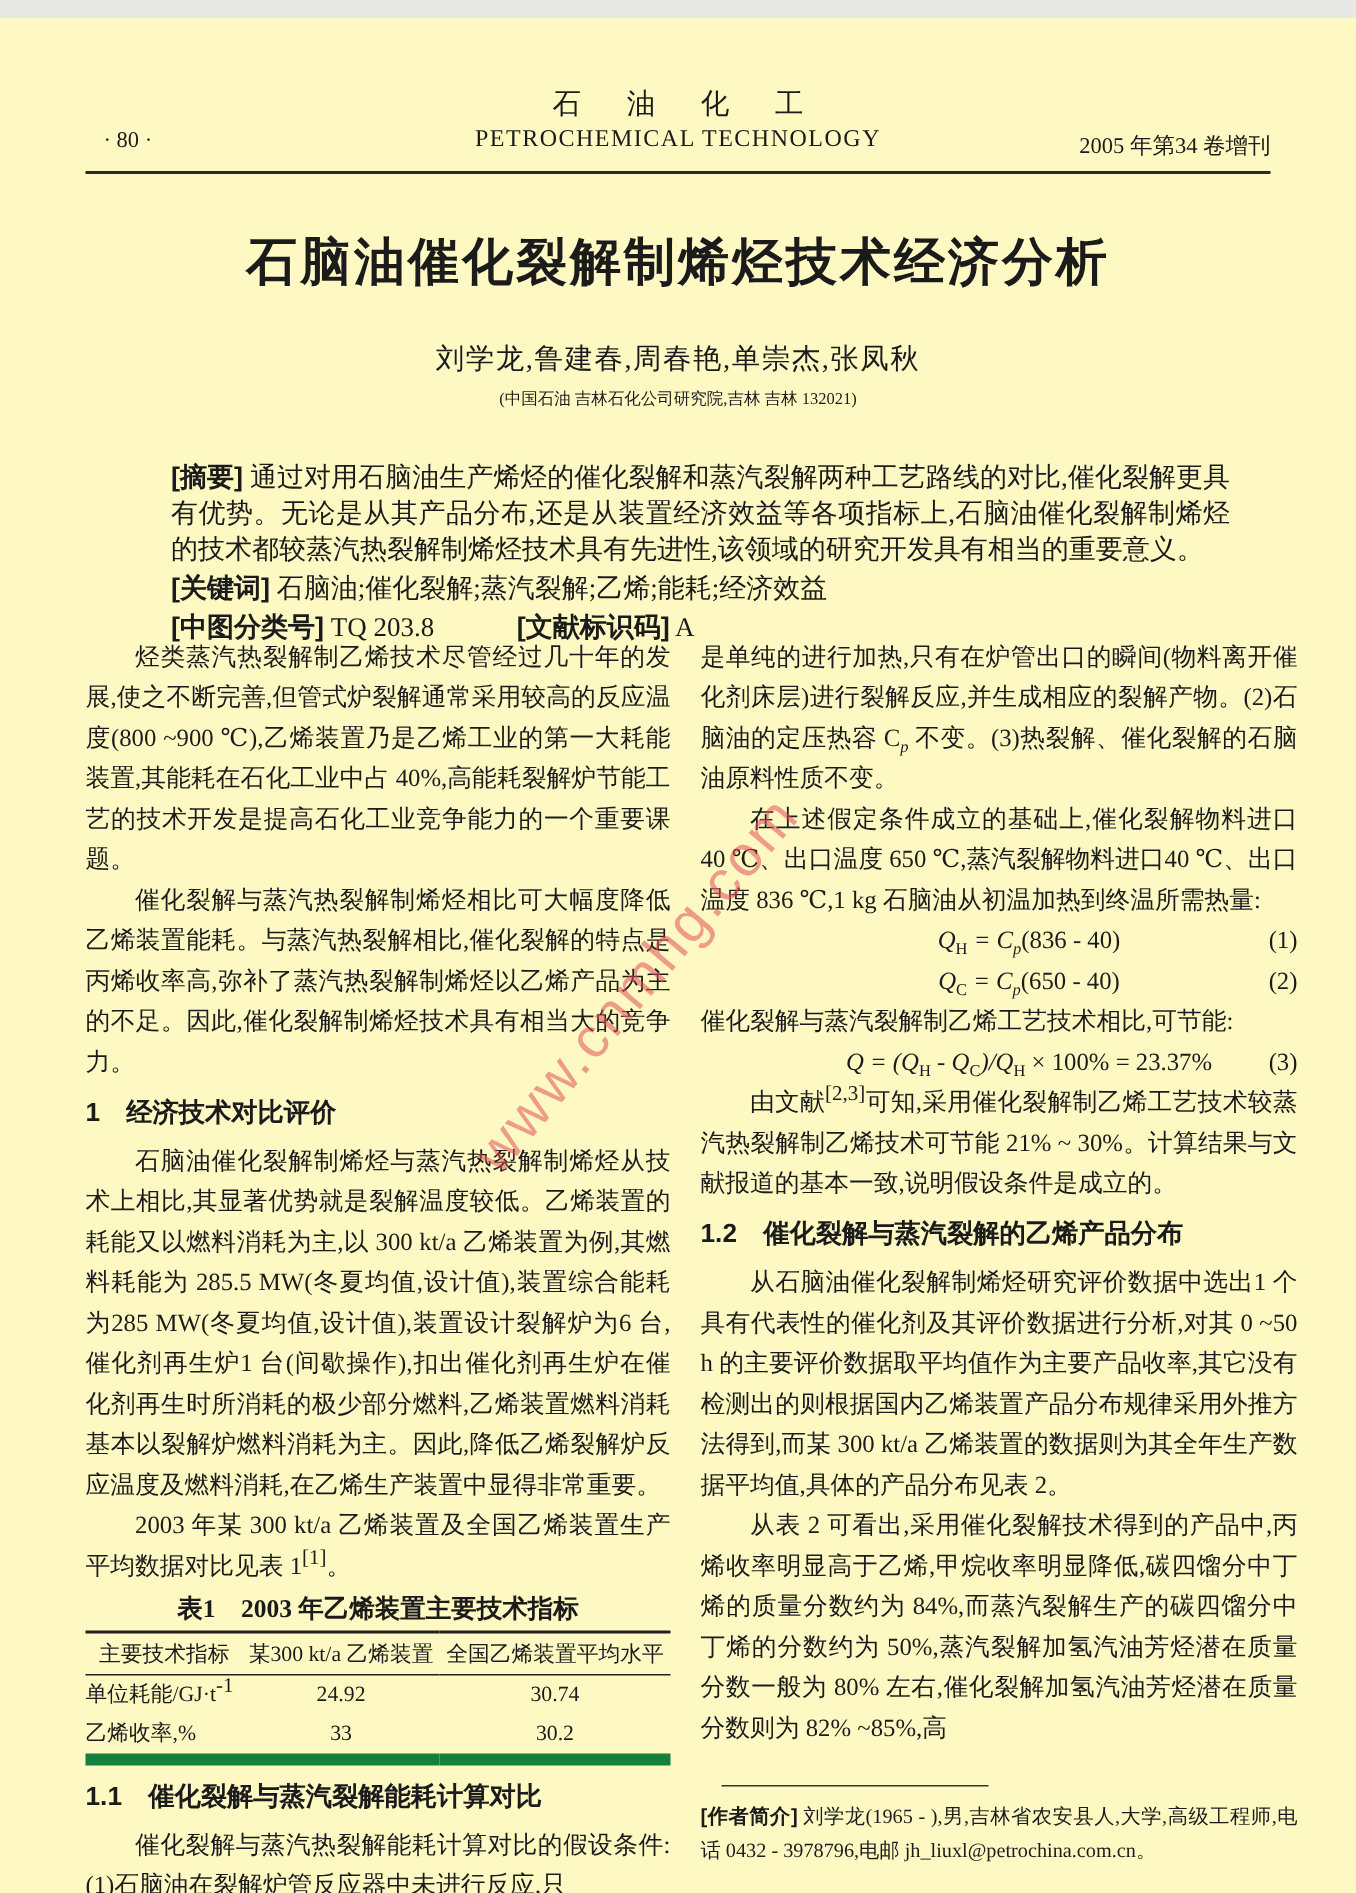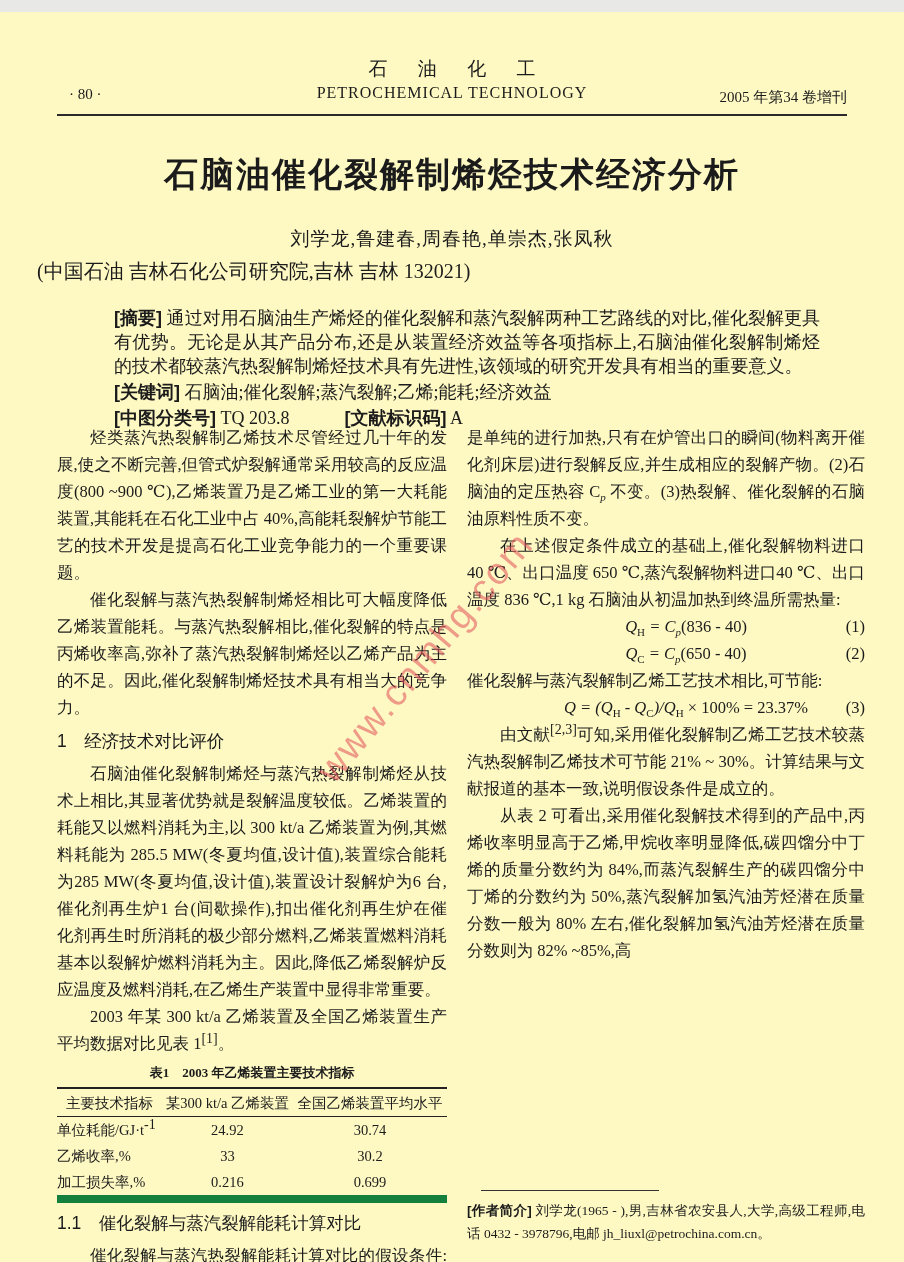--- a/index.html
+++ b/index.html
@@ -28,49 +28,49 @@
   .header-rule { position: absolute; top: 102px; left: 0; width: 100%; border-top: 2px solid #2a2a2a; }
 
   
   .title {
     position: absolute; top: 140px; left: 0; width: 100%;
     text-align: center; font-size: 34px; font-weight: bold;
     font-family: "Liberation Sans", "DejaVu Sans", sans-serif;
     letter-spacing: 2px;
   }
   .authors { position: absolute; top: 214px; left: 0; width: 100%; text-align: center; font-size: 19px; letter-spacing: 1px; }
-  .affil   { position: absolute; top: 246px; left: 0; width: 100%; text-align: left; font-size: 20px; padding-left: 37px; }
+  .affil   { position: absolute; top: 246px; left: 0; width: 100%; text-align: center; font-size: 11px; }
 
   
   .abstract { position: absolute; top: 292px; left: 114px; width: 706px; font-size: 18px; line-height: 24px; text-align: justify; }
   .abstract .row { margin-top: 2px; }
   .blabel { font-weight: bold; font-family: "Liberation Sans", "DejaVu Sans", sans-serif; }
   .clc-gap { display: inline-block; width: 46px; }
 
   
   .col { position: absolute; top: 412px; font-size: 16.5px; line-height: 27px; text-align: justify; }
   .col-left  { left: 57px;  width: 390px; }
   .col-right { left: 467px; width: 398px; }
   .col p.ind { text-indent: 2em; }
   .col p.noind { text-indent: 0; }
   h3.sec {
     font-family: "Liberation Sans", "DejaVu Sans", sans-serif;
-    font-size: 17.5px; font-weight: normal; margin: 7px 0 5px 0; text-align: left;
+    font-size: 17.5px; font-weight: bold; margin: 7px 0 5px 0; text-align: left;
   }
   sup.ref { font-size: 14px; vertical-align: super; line-height: 0; }
   .vsub { font-size: 11px; vertical-align: sub; line-height: 0; }
   .ital { font-style: italic; }
 
   
   .eq { position: relative; text-align: center; line-height: 27px; padding-left: 40px; }
   .eq .num { position: absolute; right: 0; top: 0; }
 
   
   .tbl-caption {
-    text-align: center; font-size: 13px; font-weight: bold;
+    text-align: center; font-size: 17px; font-weight: bold;
     margin: 6px 0 4px 0; line-height: 20px;
   }
   table.t1 { width: 100%; border-collapse: collapse; font-size: 14.5px; line-height: 18px;
              border-top: 2px solid #222; border-bottom: 8px solid #15803d; }
   table.t1 th { font-weight: normal; padding: 5px 0 4px 0; border-bottom: 1.5px solid #222; text-align: center; }
   table.t1 td { padding: 4px 0; text-align: center; }
   table.t1 td.lbl { text-align: left; }
 
   
   .footnote {
@@ -143,25 +143,20 @@
         <tr>
           <td class="lbl"><span>单位耗能/GJ·t</span><sup class="ref">-1</sup></td>
           <td>24.92</td>
           <td>30.74</td>
         </tr>
         <tr>
           <td class="lbl">乙烯收率,%</td>
           <td>33</td>
           <td>30.2</td>
         </tr>
-        <tr>
-          <td class="lbl">加工损失率,%</td>
-          <td>0.216</td>
-          <td>0.699</td>
-        </tr>
       </tbody>
     </table>
 
     <h3 class="sec">1.1　催化裂解与蒸汽裂解能耗计算对比</h3>
     <p class="ind">催化裂解与蒸汽热裂解能耗计算对比的假设条件:(1)石脑油在裂解炉管反应器中未进行反应,只</p>
   </div>
 
   <div class="col col-right">
     <p class="noind"><span>是单纯的进行加热,只有在炉管出口的瞬间(物料离开催化剂床层)进行裂解反应,并生成相应的裂解产物。(2)石脑油的定压热容 C</span><span class="ital"><sub class="vsub">p</sub></span><span> 不变。(3)热裂解、催化裂解的石脑油原料性质不变。</span></p>
     <p class="ind">在上述假定条件成立的基础上,催化裂解物料进口40 ℃、出口温度 650 ℃,蒸汽裂解物料进口40 ℃、出口温度 836 ℃,1 kg 石脑油从初温加热到终温所需热量:</p>
@@ -177,20 +172,22 @@
 
     <p class="noind">催化裂解与蒸汽裂解制乙烯工艺技术相比,可节能:</p>
 
     <div class="eq">
       <span class="ital">Q = (Q</span><sub class="vsub">H</sub><span class="ital"> - Q</span><sub class="vsub">C</sub><span class="ital">)/Q</span><sub class="vsub">H</sub><span> × 100% = 23.37%</span>
       <span class="num">(3)</span>
     </div>
 
     <p class="ind"><span>由文献</span><sup class="ref">[2,3]</sup><span>可知,采用催化裂解制乙烯工艺技术较蒸汽热裂解制乙烯技术可节能 21% ~ 30%。计算结果与文献报道的基本一致,说明假设条件是成立的。</span></p>
 
+    <h3 class="sec">1.2　催化裂解与蒸汽裂解的乙烯产品分布</h3>
+    <p class="ind">从石脑油催化裂解制烯烃研究评价数据中选出1 个具有代表性的催化剂及其评价数据进行分析,对其 0 ~50 h 的主要评价数据取平均值作为主要产品收率,其它没有检测出的则根据国内乙烯装置产品分布规律采用外推方法得到,而某 300 kt/a 乙烯装置的数据则为其全年生产数据平均值,具体的产品分布见表 2。</p>
     <p class="ind">从表 2 可看出,采用催化裂解技术得到的产品中,丙烯收率明显高于乙烯,甲烷收率明显降低,碳四馏分中丁烯的质量分数约为 84%,而蒸汽裂解生产的碳四馏分中丁烯的分数约为 50%,蒸汽裂解加氢汽油芳烃潜在质量分数一般为 80% 左右,催化裂解加氢汽油芳烃潜在质量分数则为 82% ~85%,高</p>
   </div>
 
   <div class="footnote">
     <div class="fline"></div>
     <span class="blabel">[作者简介]</span>
     <span>刘学龙(1965 - ),男,吉林省农安县人,大学,高级工程师,电话 0432 - 3978796,电邮 jh_liuxl@petrochina.com.cn。</span>
   </div>
 
   <div class="watermark">www.cnmhg.com</div>

